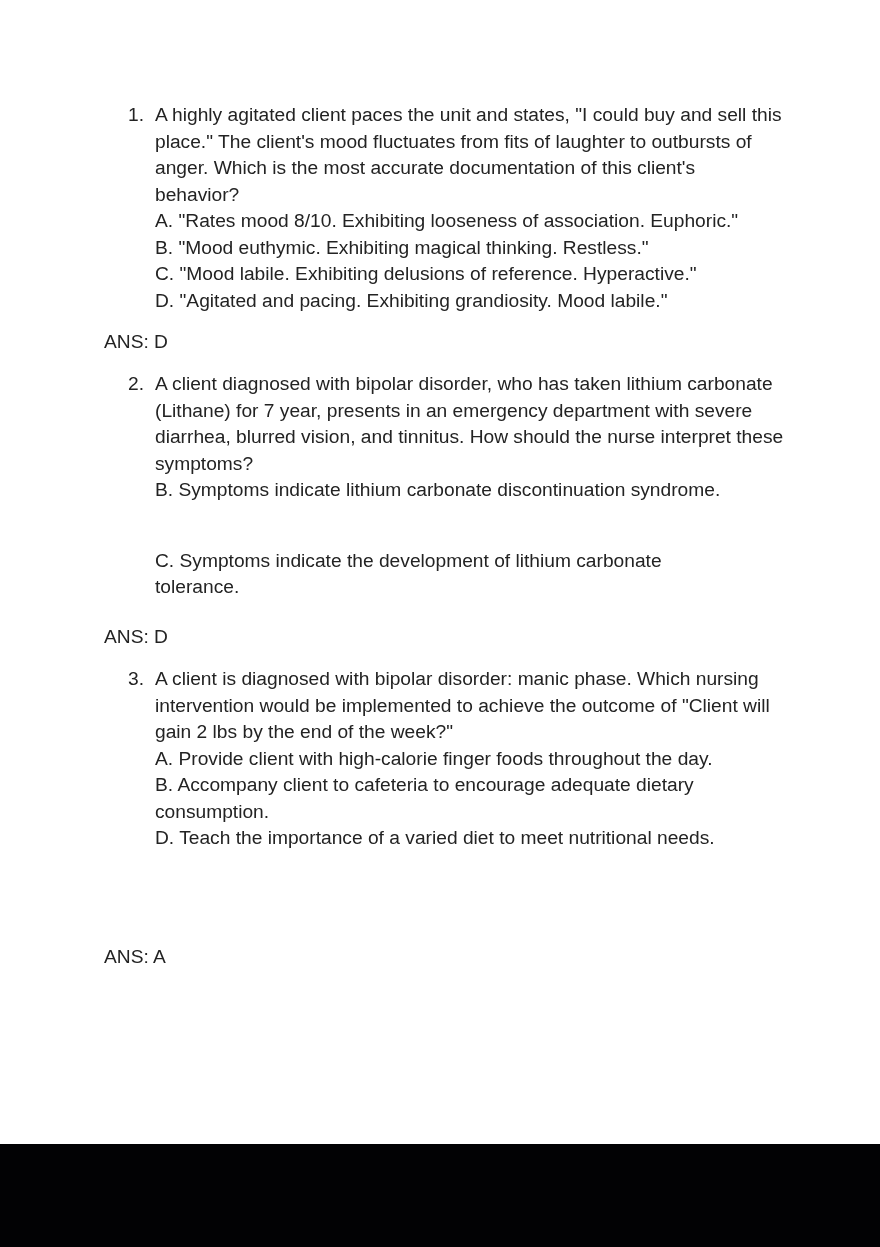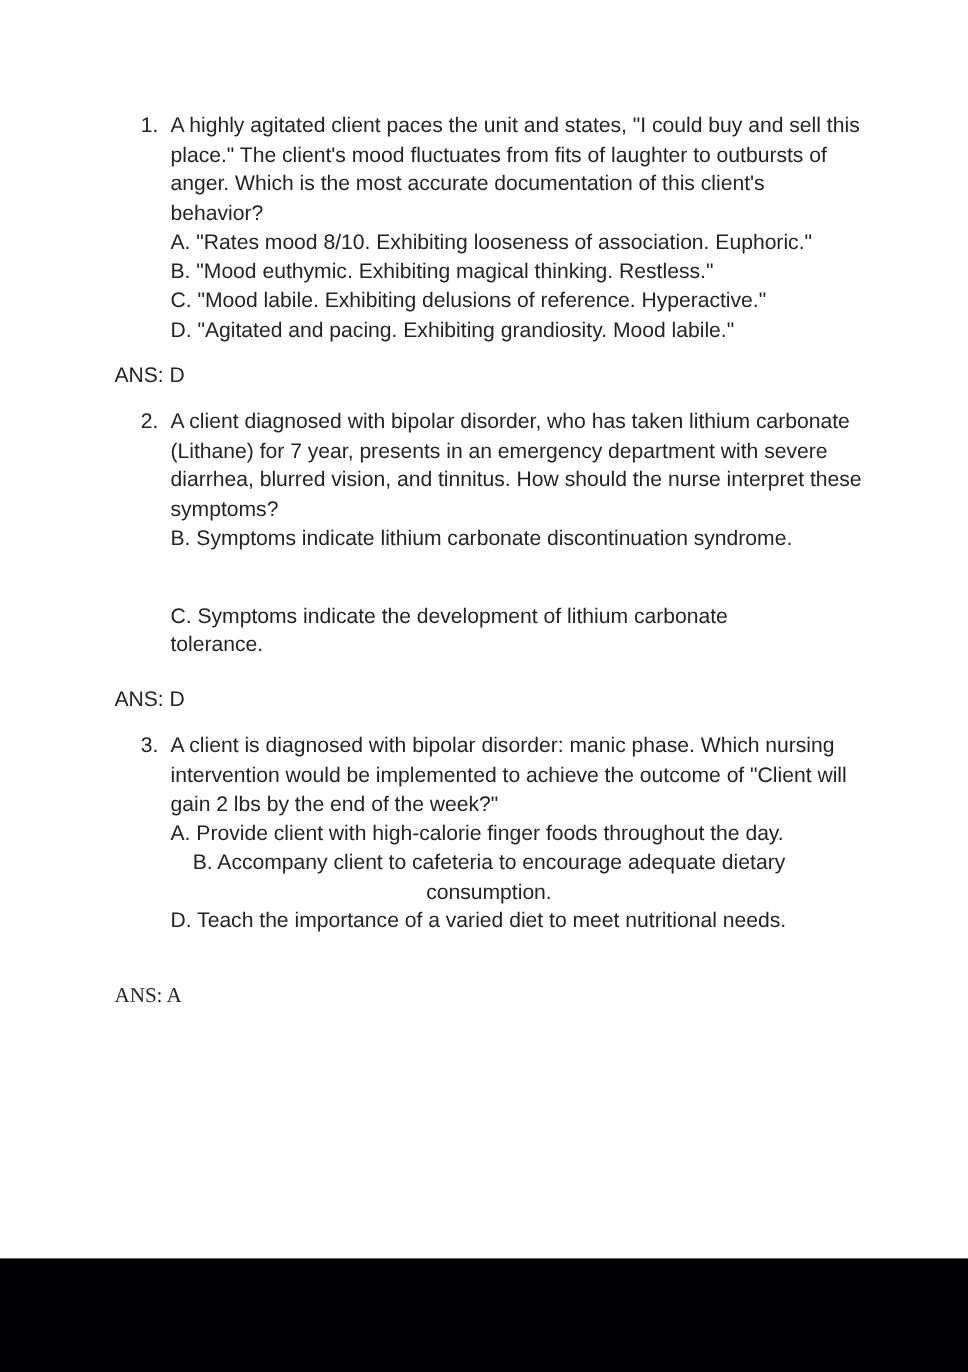--- a/index.html
+++ b/index.html
@@ -39,20 +39,20 @@
     <div class="opt" style="padding-right:80px;margin-top:44px;">C. Symptoms indicate the development of lithium carbonate tolerance.</div>
   </div>
   <div class="ans" style="top:624px;">ANS: D</div>
 
   <div class="q" style="top:666px;">
     <div class="q-row">
       <span class="q-num">3.</span>
       <div>A client is diagnosed with bipolar disorder: manic phase. Which nursing intervention would be implemented to achieve the outcome of "Client will gain 2 lbs by the end of the week?"</div>
     </div>
     <div class="opt">A. Provide client with high-calorie finger foods throughout the day.</div>
-    <div class="opt" style="padding-right:50px;text-align:center;">B. Accompany client to cafeteria to encourage adequate dietary consumption.</div>
+    <div class="opt" style="padding-right:50px;">B. Accompany client to cafeteria to encourage adequate dietary consumption.</div>
     <div class="opt">D. Teach the importance of a varied diet to meet nutritional needs.</div>
   </div>
-  <div class="ans" style="top:893px;font-family:Liberation Serif, serif;">ANS: A</div>
+  <div class="ans" style="top:944px;">ANS: A</div>
 
 </div>
 
 <div class="bottom-bar"></div>
 
 </body></html>

